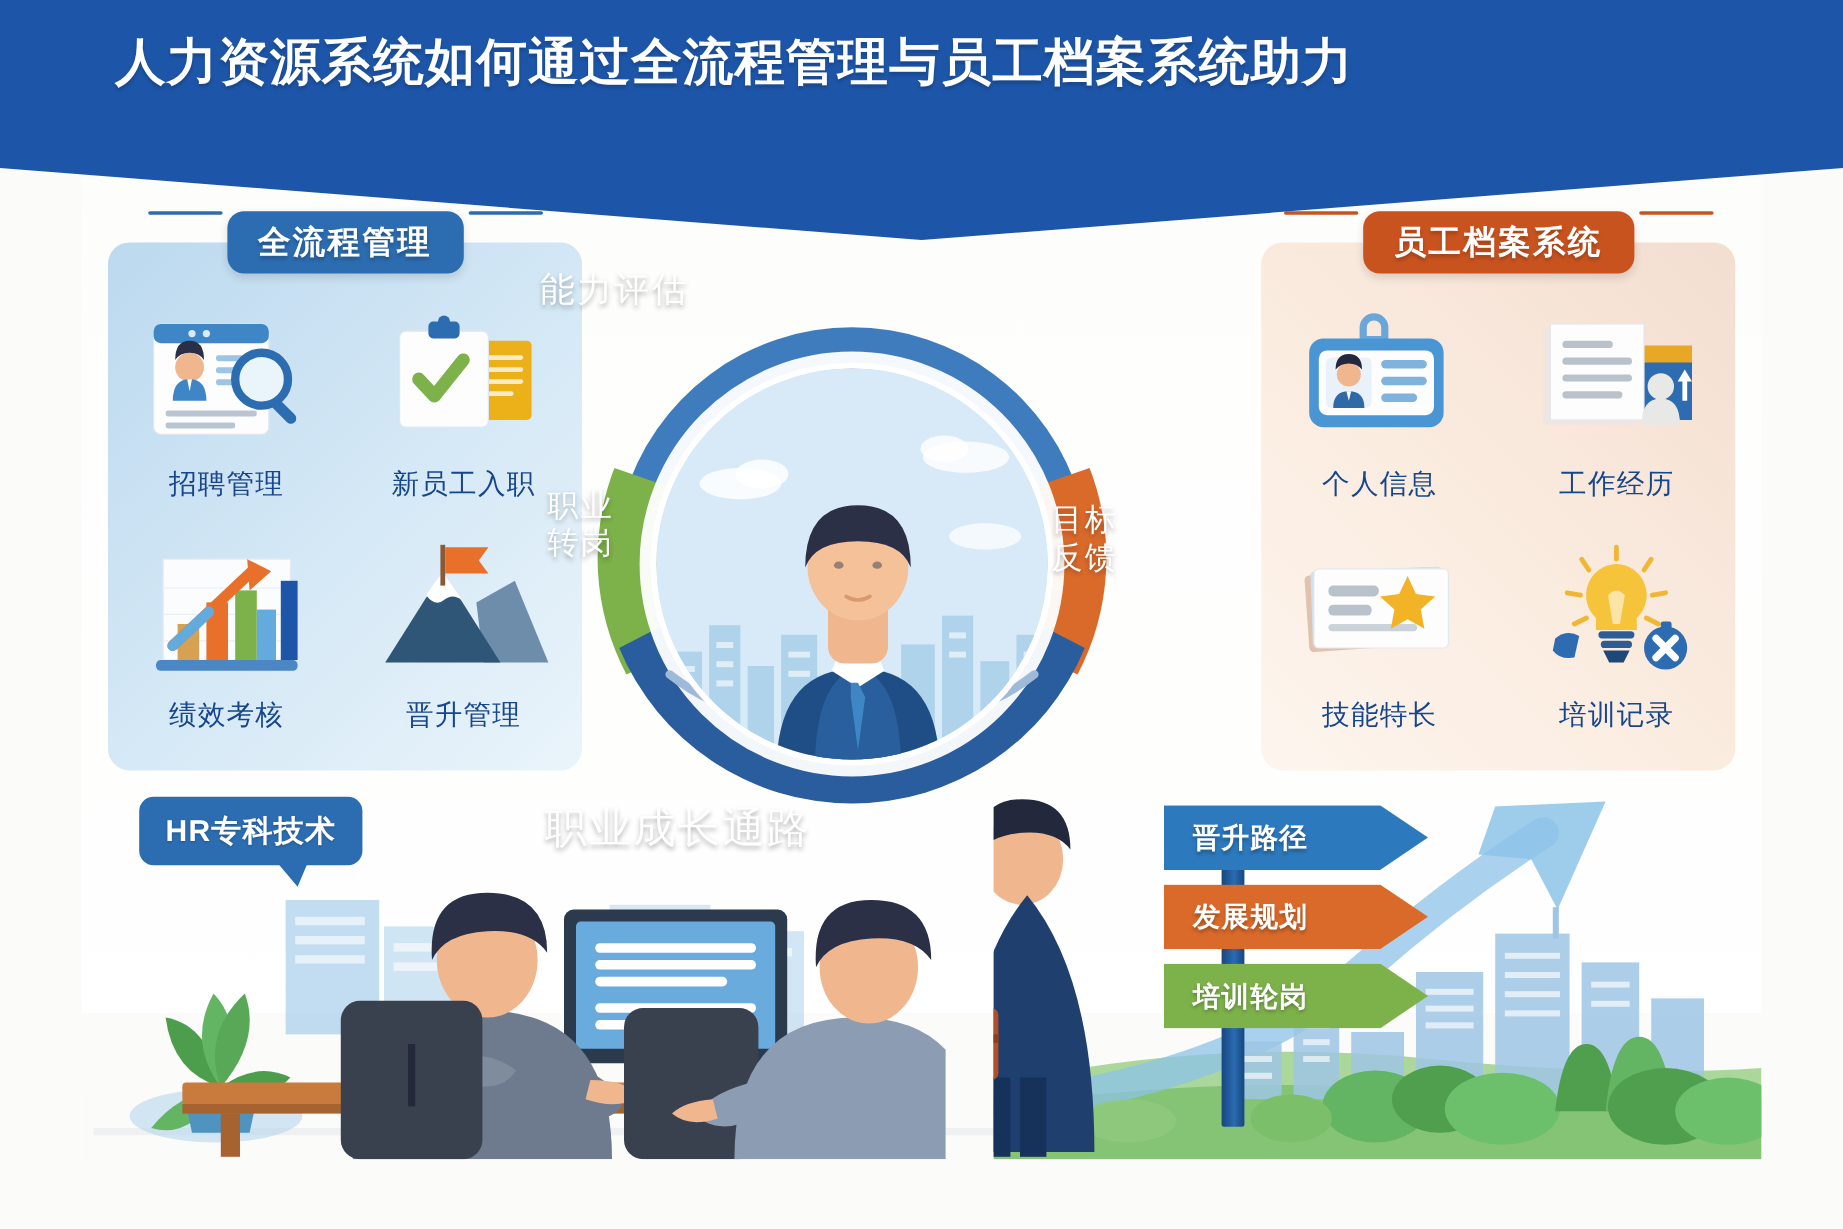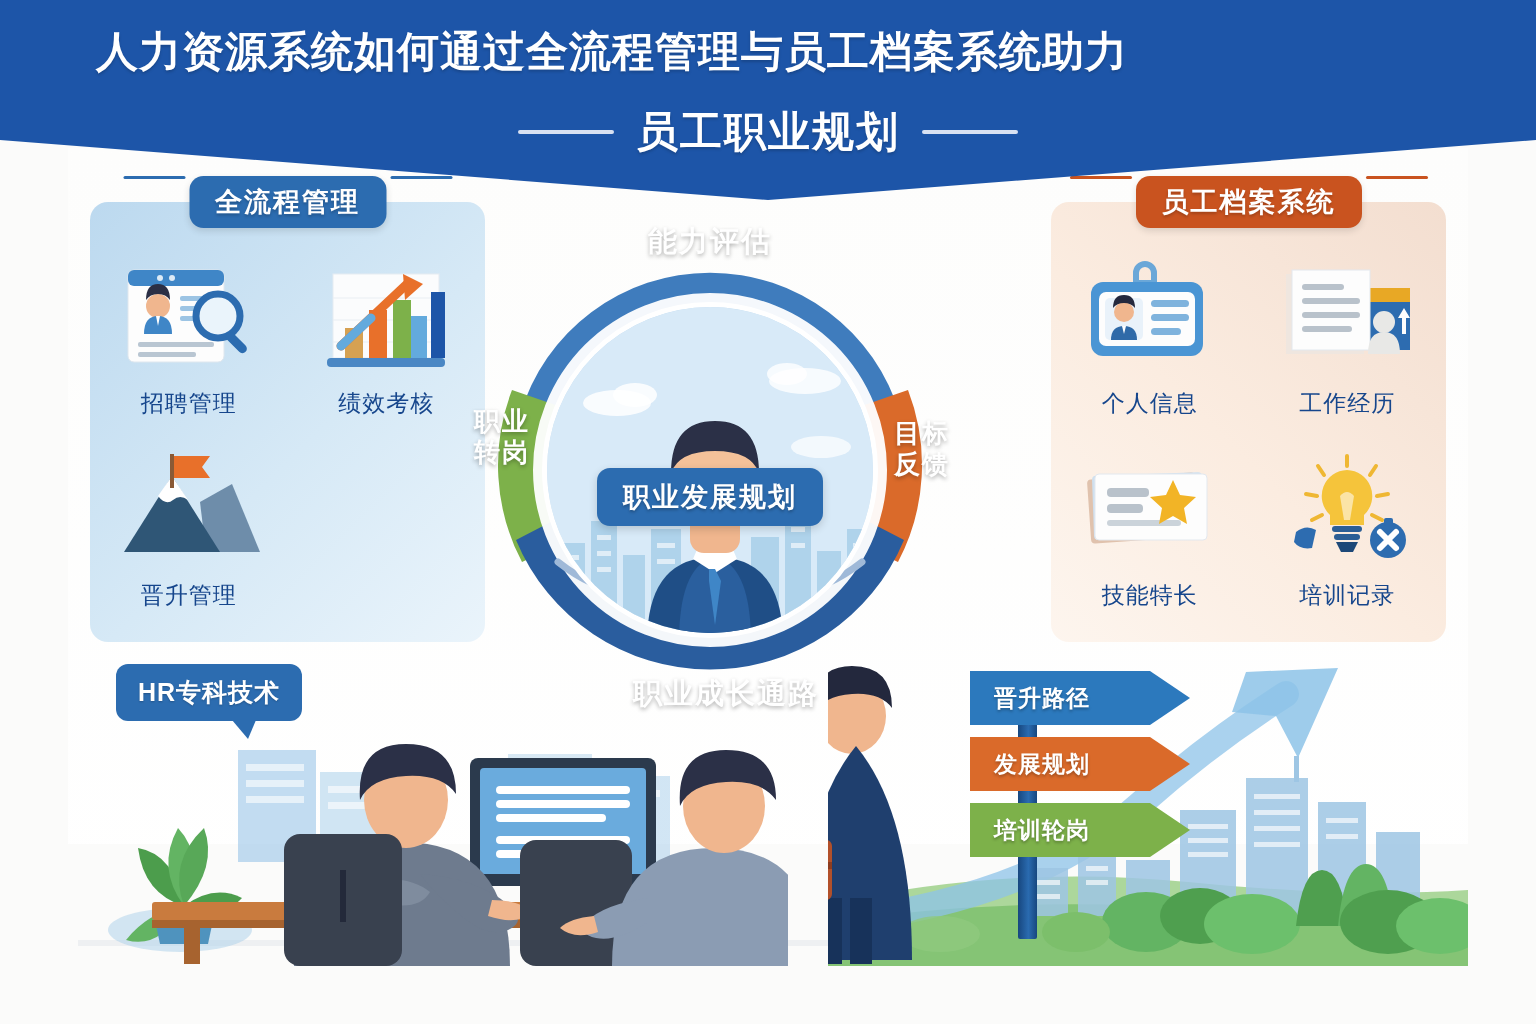--- a/index.html
+++ b/index.html
@@ -82,25 +82,25 @@
   
   .cycle { position: absolute; left: 382px; top: 62px; width: 520px; height: 520px; }
   .ring-svg { position: absolute; left: 0; top: 0; }
   .inner-photo {
     position: absolute; left: 92px; top: 92px; width: 336px; height: 336px;
     border-radius: 50%; overflow: hidden;
     background: linear-gradient(180deg,#cfe6f7 0%, #e3f0fa 52%, #f2f8fd 100%);
     border: 5px solid #ffffff; box-shadow: 0 0 0 2px rgba(180,205,230,.5) inset;
   }
   .arc-label {
-    position: absolute; color: #ffffff; font-weight: bold;
-    text-shadow: 0 2px 4px rgba(0,0,0,.3); letter-spacing: 2px; text-align: center;
+    position: absolute; color: #ffffff; font-weight: normal;
+    text-shadow: 0 2px 4px rgba(0,0,0,.3); letter-spacing: 2px; text-align: left;
   }
   .arc-top    { left: 0; top: 12px; width: 520px; font-size: 29px; }
-  .arc-bottom { left: 16px; bottom: 16px; width: 520px; font-size: 29px; }
+  .arc-bottom { left: 4px; bottom: 16px; width: 520px; font-size: 35px; }
   .arc-left   { left: 6px;  top: 196px; width: 92px;  font-size: 26px; line-height: 1.18; }
   .arc-right  { right: 2px; top: 208px; width: 92px;  font-size: 26px; line-height: 1.18; }
 
   .center-chip {
     position: absolute; left: 50%; top: 258px; transform: translateX(-50%);
     background: #2c6cb0; color: #fff; border-radius: 13px;
     padding: 11px 26px; font-size: 27px; font-weight: bold; letter-spacing: 2px;
     white-space: nowrap; text-shadow: 0 2px 3px rgba(0,0,0,.25);
     box-shadow: 0 3px 8px rgba(0,0,0,.16); z-index: 6;
   }
@@ -135,25 +135,20 @@
 
   .ground { position: absolute; left: 0; bottom: 0; width: 1400px; height: 126px; }
 </style>
 </head>
 <body>
 
 <div id="stage">
 
   <div class="header"></div>
   <div class="header-title" style="z-index:4">人力资源系统如何通过全流程管理与员工档案系统助力</div>
-  <div class="header-sub-wrap" style="z-index:4">
-    <span class="rule"></span>
-    <span class="header-sub">员工职业规划</span>
-    <span class="rule"></span>
-  </div>
 
   <div class="canvas">
 
     <div class="panel panel-left">
       <div class="panel-badge badge-left">
         <span class="badge-rule br-l1"></span>
         <span>全流程管理</span>
         <span class="badge-rule br-l2"></span>
       </div>
 
@@ -175,20 +170,36 @@
               <rect x="66" y="58" width="28" height="5" rx="2" fill="#9cc4e4"></rect>
               <rect x="24" y="84" width="76" height="5" rx="2" fill="#b9c6d2"></rect>
               <rect x="24" y="94" width="58" height="5" rx="2" fill="#b9c6d2"></rect>
               <circle cx="104" cy="58" r="22" fill="#eaf4fb" stroke="#2c6cb0" stroke-width="7"></circle>
               <rect x="118" y="72" width="9" height="26" rx="4.5" fill="#2c6cb0" transform="rotate(-45 122 85)"></rect>
             </svg>
           </div>
           <div class="icon-label">招聘管理</div>
         </div>
 
+        <div class="icon-cell">
+          <div class="icon-art">
+            <svg viewBox="0 0 150 122" width="150" height="122">
+              <rect x="88" y="26" width="44" height="66" rx="4" fill="#ecb018"></rect>
+              <rect x="95" y="38" width="30" height="4" rx="2" fill="#fff" opacity=".75"></rect>
+              <rect x="95" y="48" width="30" height="4" rx="2" fill="#fff" opacity=".75"></rect>
+              <rect x="95" y="58" width="30" height="4" rx="2" fill="#fff" opacity=".75"></rect>
+              <rect x="95" y="68" width="22" height="4" rx="2" fill="#fff" opacity=".75"></rect>
+              <rect x="22" y="18" width="74" height="80" rx="5" fill="#fdfdfd" stroke="#dfe7ee"></rect>
+              <rect x="46" y="10" width="26" height="14" rx="4" fill="#2c6cb0"></rect>
+              <circle cx="59" cy="10" r="5" fill="#2c6cb0"></circle>
+              <path d="M38 58 l13 14 l24-30" fill="none" stroke="#7db14a" stroke-width="11" stroke-linecap="round" stroke-linejoin="round"></path>
+            </svg>
+          </div>
+          <div class="icon-label">新员工入职</div>
+        </div>
 
         <div class="icon-cell">
           <div class="icon-art">
             <svg viewBox="0 0 150 122" width="150" height="122">
               <rect x="22" y="16" width="106" height="84" fill="#fbfcfd" stroke="#e5ebf1"></rect>
               <line x1="22" y1="40" x2="128" y2="40" stroke="#e9eef3"></line>
               <line x1="22" y1="62" x2="128" y2="62" stroke="#e9eef3"></line>
               <line x1="22" y1="84" x2="128" y2="84" stroke="#e9eef3"></line>
               <rect x="34" y="70" width="18" height="30" fill="#d6a152"></rect>
               <rect x="58" y="52" width="18" height="48" fill="#e8702a"></rect>
@@ -384,21 +395,20 @@
       <div class="arc-label arc-top">能力评估</div>
       <div class="arc-label arc-bottom">职业成长通路</div>
       <div class="arc-label arc-left">
         <div>职业</div>
         <div>转岗</div>
       </div>
       <div class="arc-label arc-right">
         <div>目标</div>
         <div>反馈</div>
       </div>
-      <div class="center-chip">职业发展规划</div>
     </div>
 
     <div class="scene">
 
       <svg class="ground" width="1400" height="126" viewBox="0 0 1400 126">
         <rect x="0" y="0" width="1400" height="126" fill="#fbfbfa"></rect>
         <rect x="10" y="96" width="1380" height="6" fill="#eef0f2"></rect>
       </svg>
 
       <svg style="position:absolute;left:20px;bottom:4px" width="700" height="312" viewBox="0 0 700 312">

